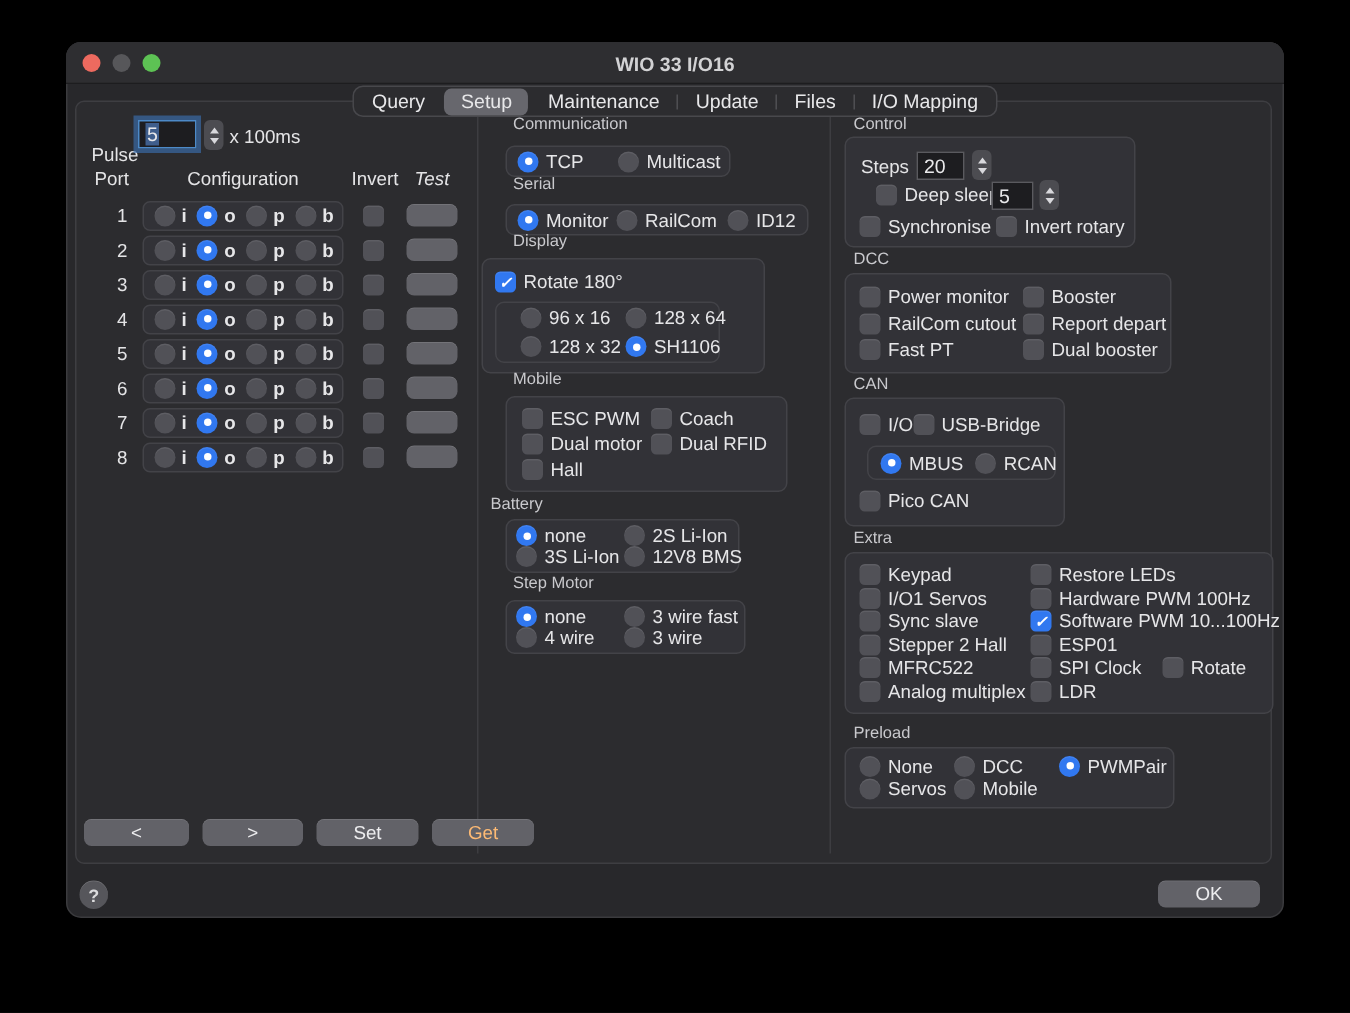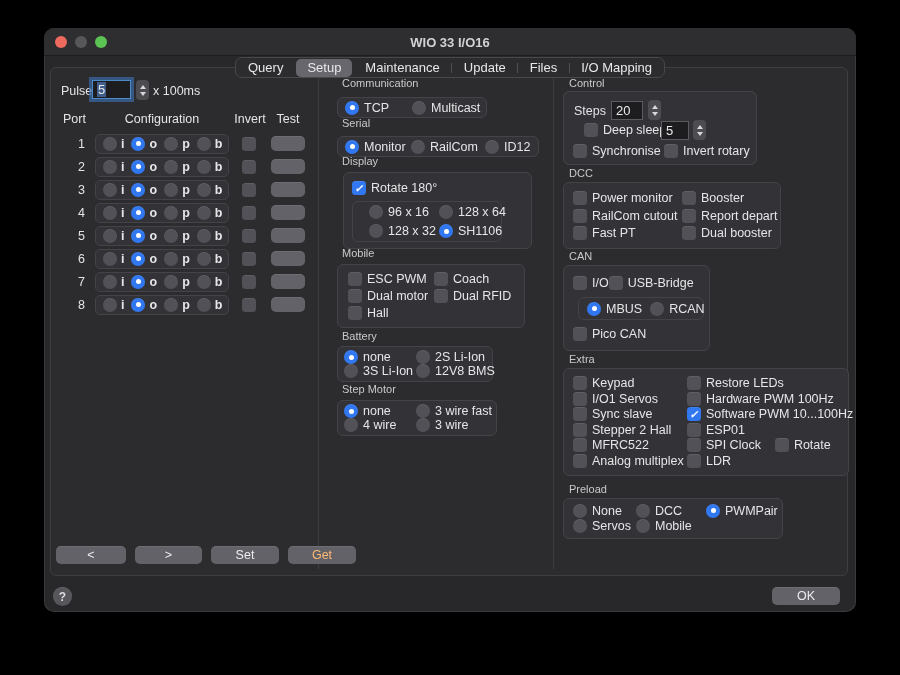--- a/index.html
+++ b/index.html
@@ -91,34 +91,34 @@
       <span class="seg">Maintenance</span>
       <span class="seg">Update</span>
       <span class="seg">Files</span>
       <span class="seg">I/O Mapping</span>
     </div>
 
     <div class="content">
       <div class="vsep" style="left:267px;"></div>
       <div class="vsep" style="left:502px;"></div>
 
-      <span class="hdr" style="left:10px;top:16px;">Pulse</span>
+      <span class="hdr" style="left:10px;top:28px;">Pulse</span>
       <div class="field focused" style="left:41px;top:12px;width:39px;">
         <span class="sel">5</span>
       </div>
       <div class="stepper" style="left:85px;top:12px;">
         <span class="tri-up"></span>
         <span class="tri-down"></span>
       </div>
       <span class="hdr" style="left:102px;top:16px;">x 100ms</span>
 
       <span class="hdr" style="left:12px;top:44px;">Port</span>
       <span class="hdr" style="left:44px;top:44px;width:134px;text-align:center;">Configuration</span>
       <span class="hdr" style="left:172px;top:44px;width:54px;text-align:center;">Invert</span>
-      <span class="hdr" style="left:214px;top:44px;width:46px;text-align:center;">Test</span>
+      <span class="hdr" style="left:214px;top:44px;width:46px;text-align:center;font-style:italic;">Test</span>
 
       <div style="position:absolute;left:0;top:64px;">
         <div class="prow">
           <span class="pnum">1</span>
           <div class="pbox">
             <span class="ctl">
                 <i class="radio"></i>
                 <span class="lbl">i</span>
               </span>
             <span class="ctl">
@@ -336,21 +336,21 @@
             <i class="radio"></i>
             <span class="lbl">RailCom</span>
           </span>
         <span class="ctl">
             <i class="radio"></i>
             <span class="lbl">ID12</span>
           </span>
       </div>
 
       <span class="glabel" style="left:291px;top:87px;">Display</span>
-      <div class="gbox" style="left:292px;top:104px;width:189px;height:77px;">
+      <div class="gbox" style="left:270px;top:104px;width:189px;height:77px;">
         <span class="ctl" style="position:absolute;left:8px;top:8px;">
             <i class="checkbox on"></i>
             <span class="lbl">Rotate 180°</span>
           </span>
         <div class="gbox" style="left:8px;top:28px;width:150px;height:41px;display:grid;grid-template-columns:70px auto;align-content:space-around;padding-left:16px;">
           <span class="ctl">
               <i class="radio"></i>
               <span class="lbl">96 x 16</span>
             </span>
           <span class="ctl">
@@ -385,21 +385,21 @@
         <span class="ctl">
             <i class="checkbox"></i>
             <span class="lbl">Dual RFID</span>
           </span>
         <span class="ctl">
             <i class="checkbox"></i>
             <span class="lbl">Hall</span>
           </span>
       </div>
 
-      <span class="glabel" style="left:291px;top:262px;">Battery</span>
+      <span class="glabel" style="left:276px;top:262px;">Battery</span>
       <div class="gbox grid2" style="left:286px;top:278px;width:156px;height:36px;grid-template-columns:72px auto;padding:3px 0 3px 6px;align-content:space-around;">
         <span class="ctl">
             <i class="radio on"></i>
             <span class="lbl">none</span>
           </span>
         <span class="ctl">
             <i class="radio"></i>
             <span class="lbl">2S Li-Ion</span>
           </span>
         <span class="ctl">

